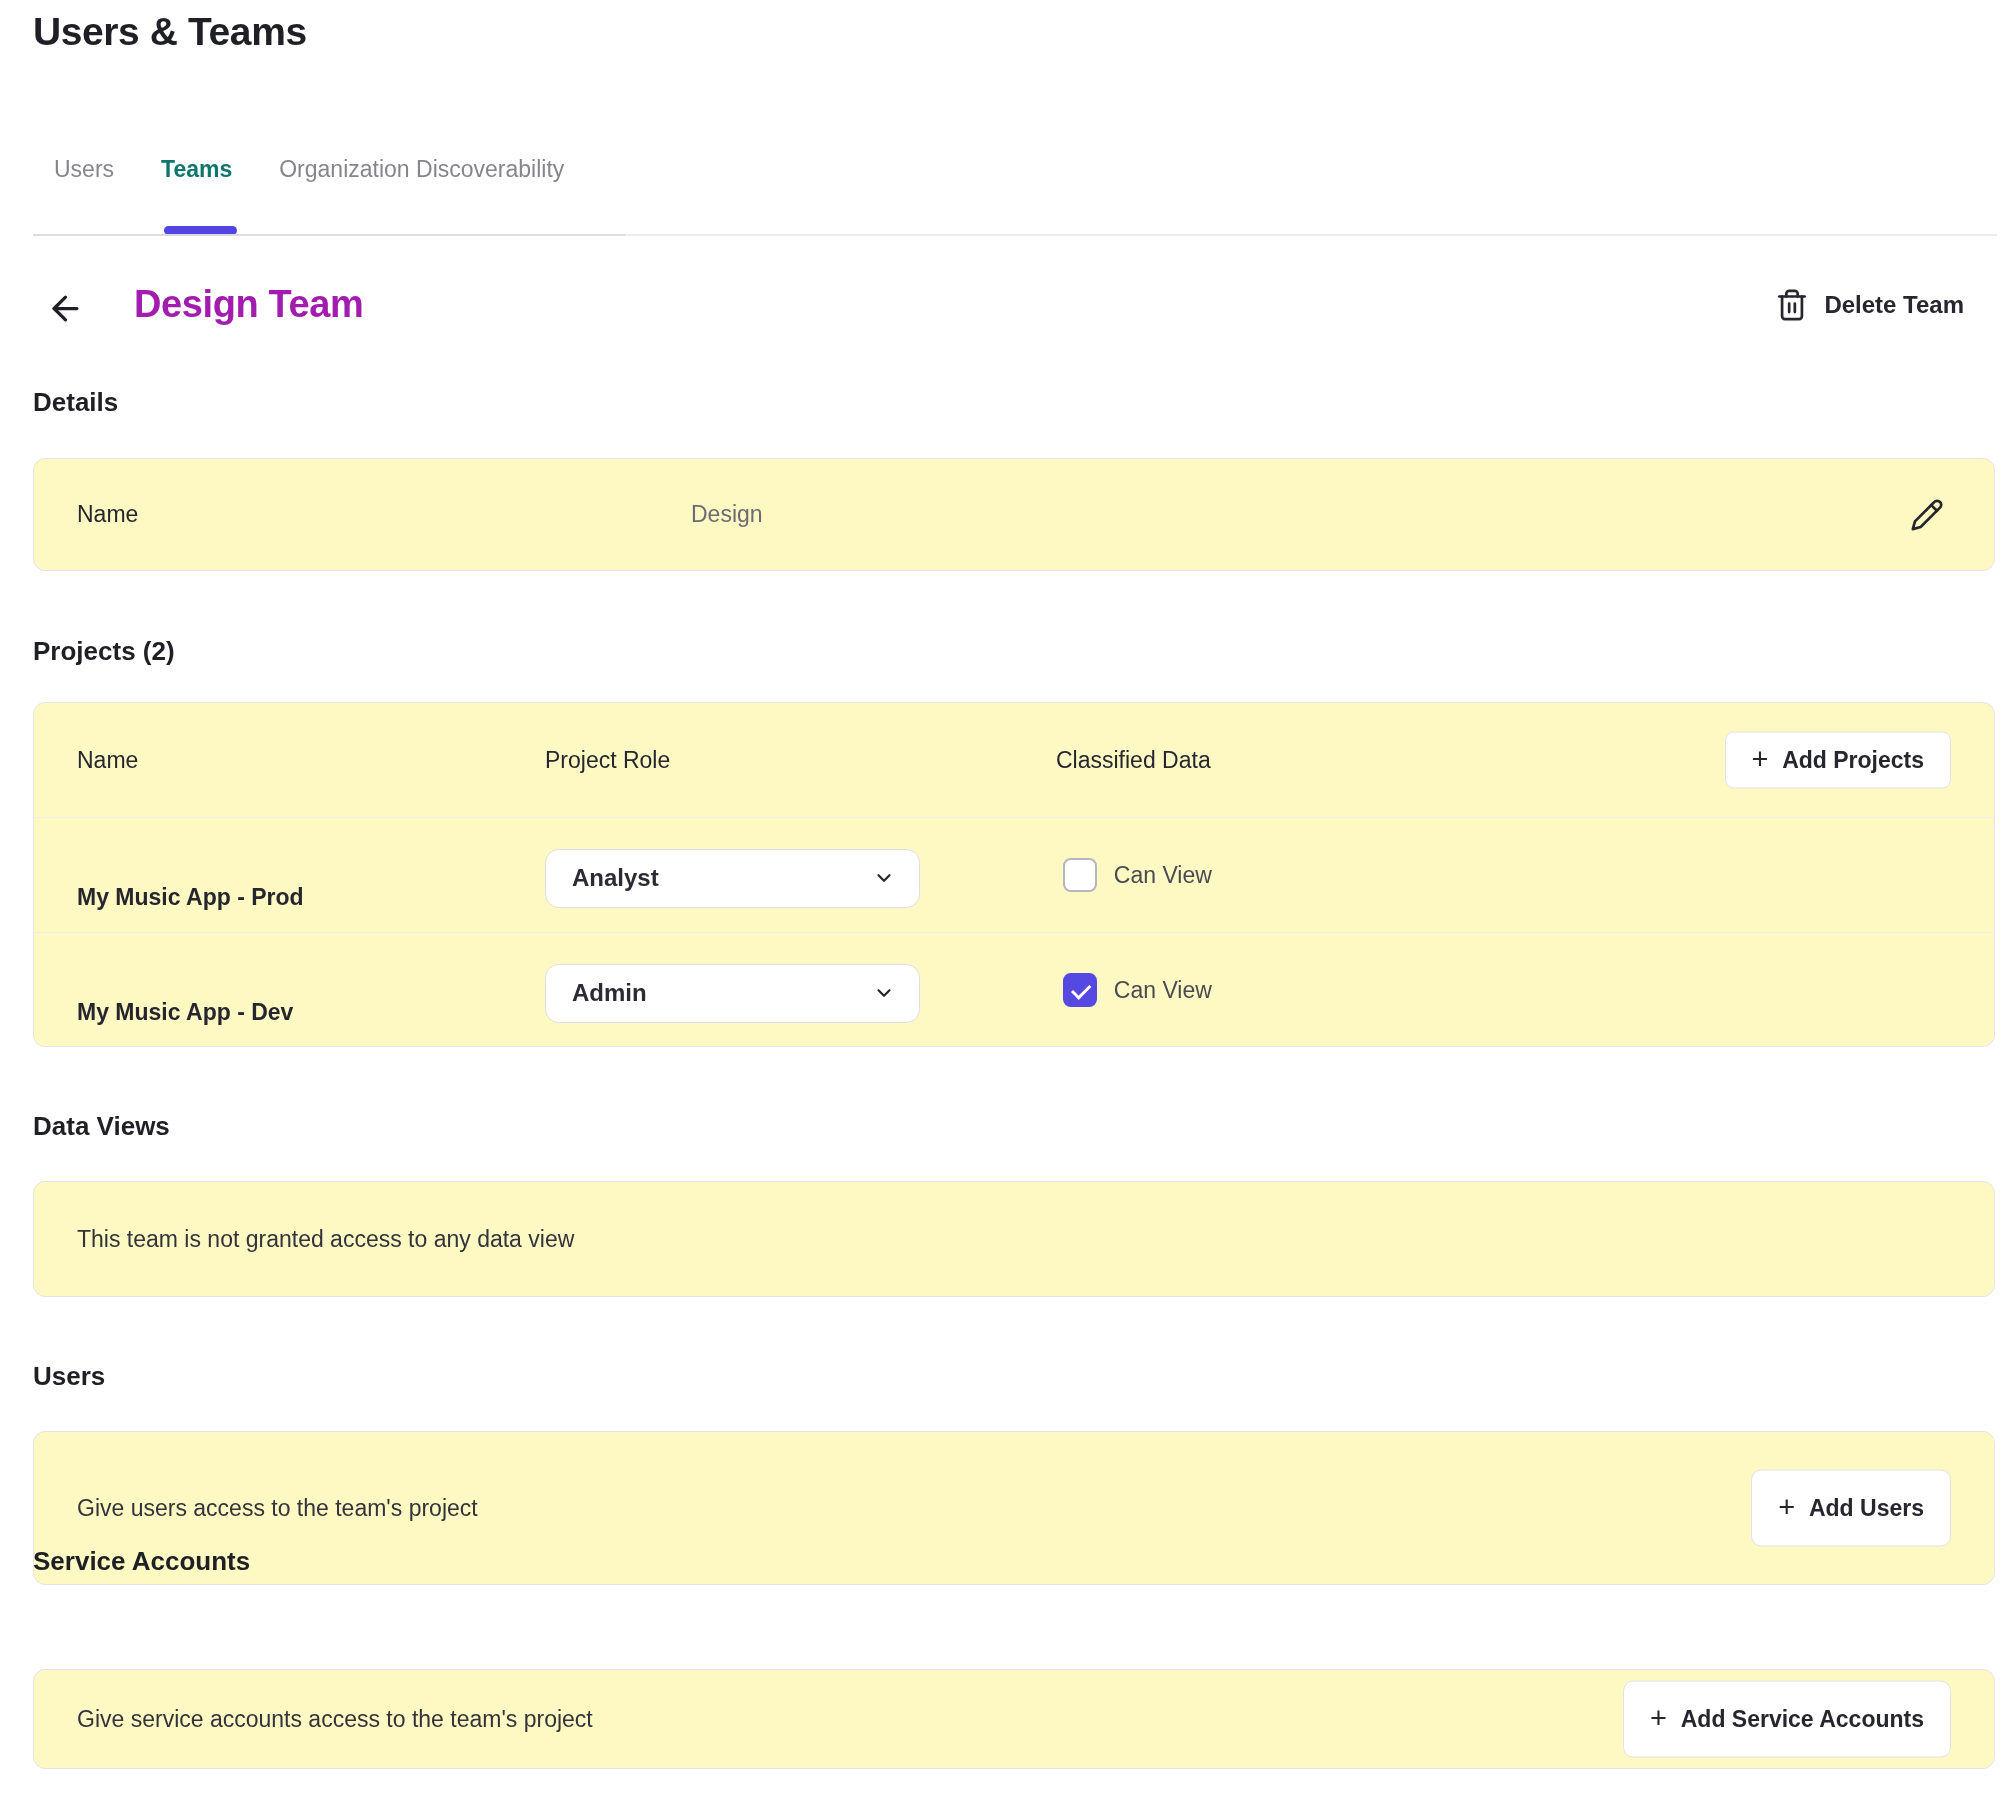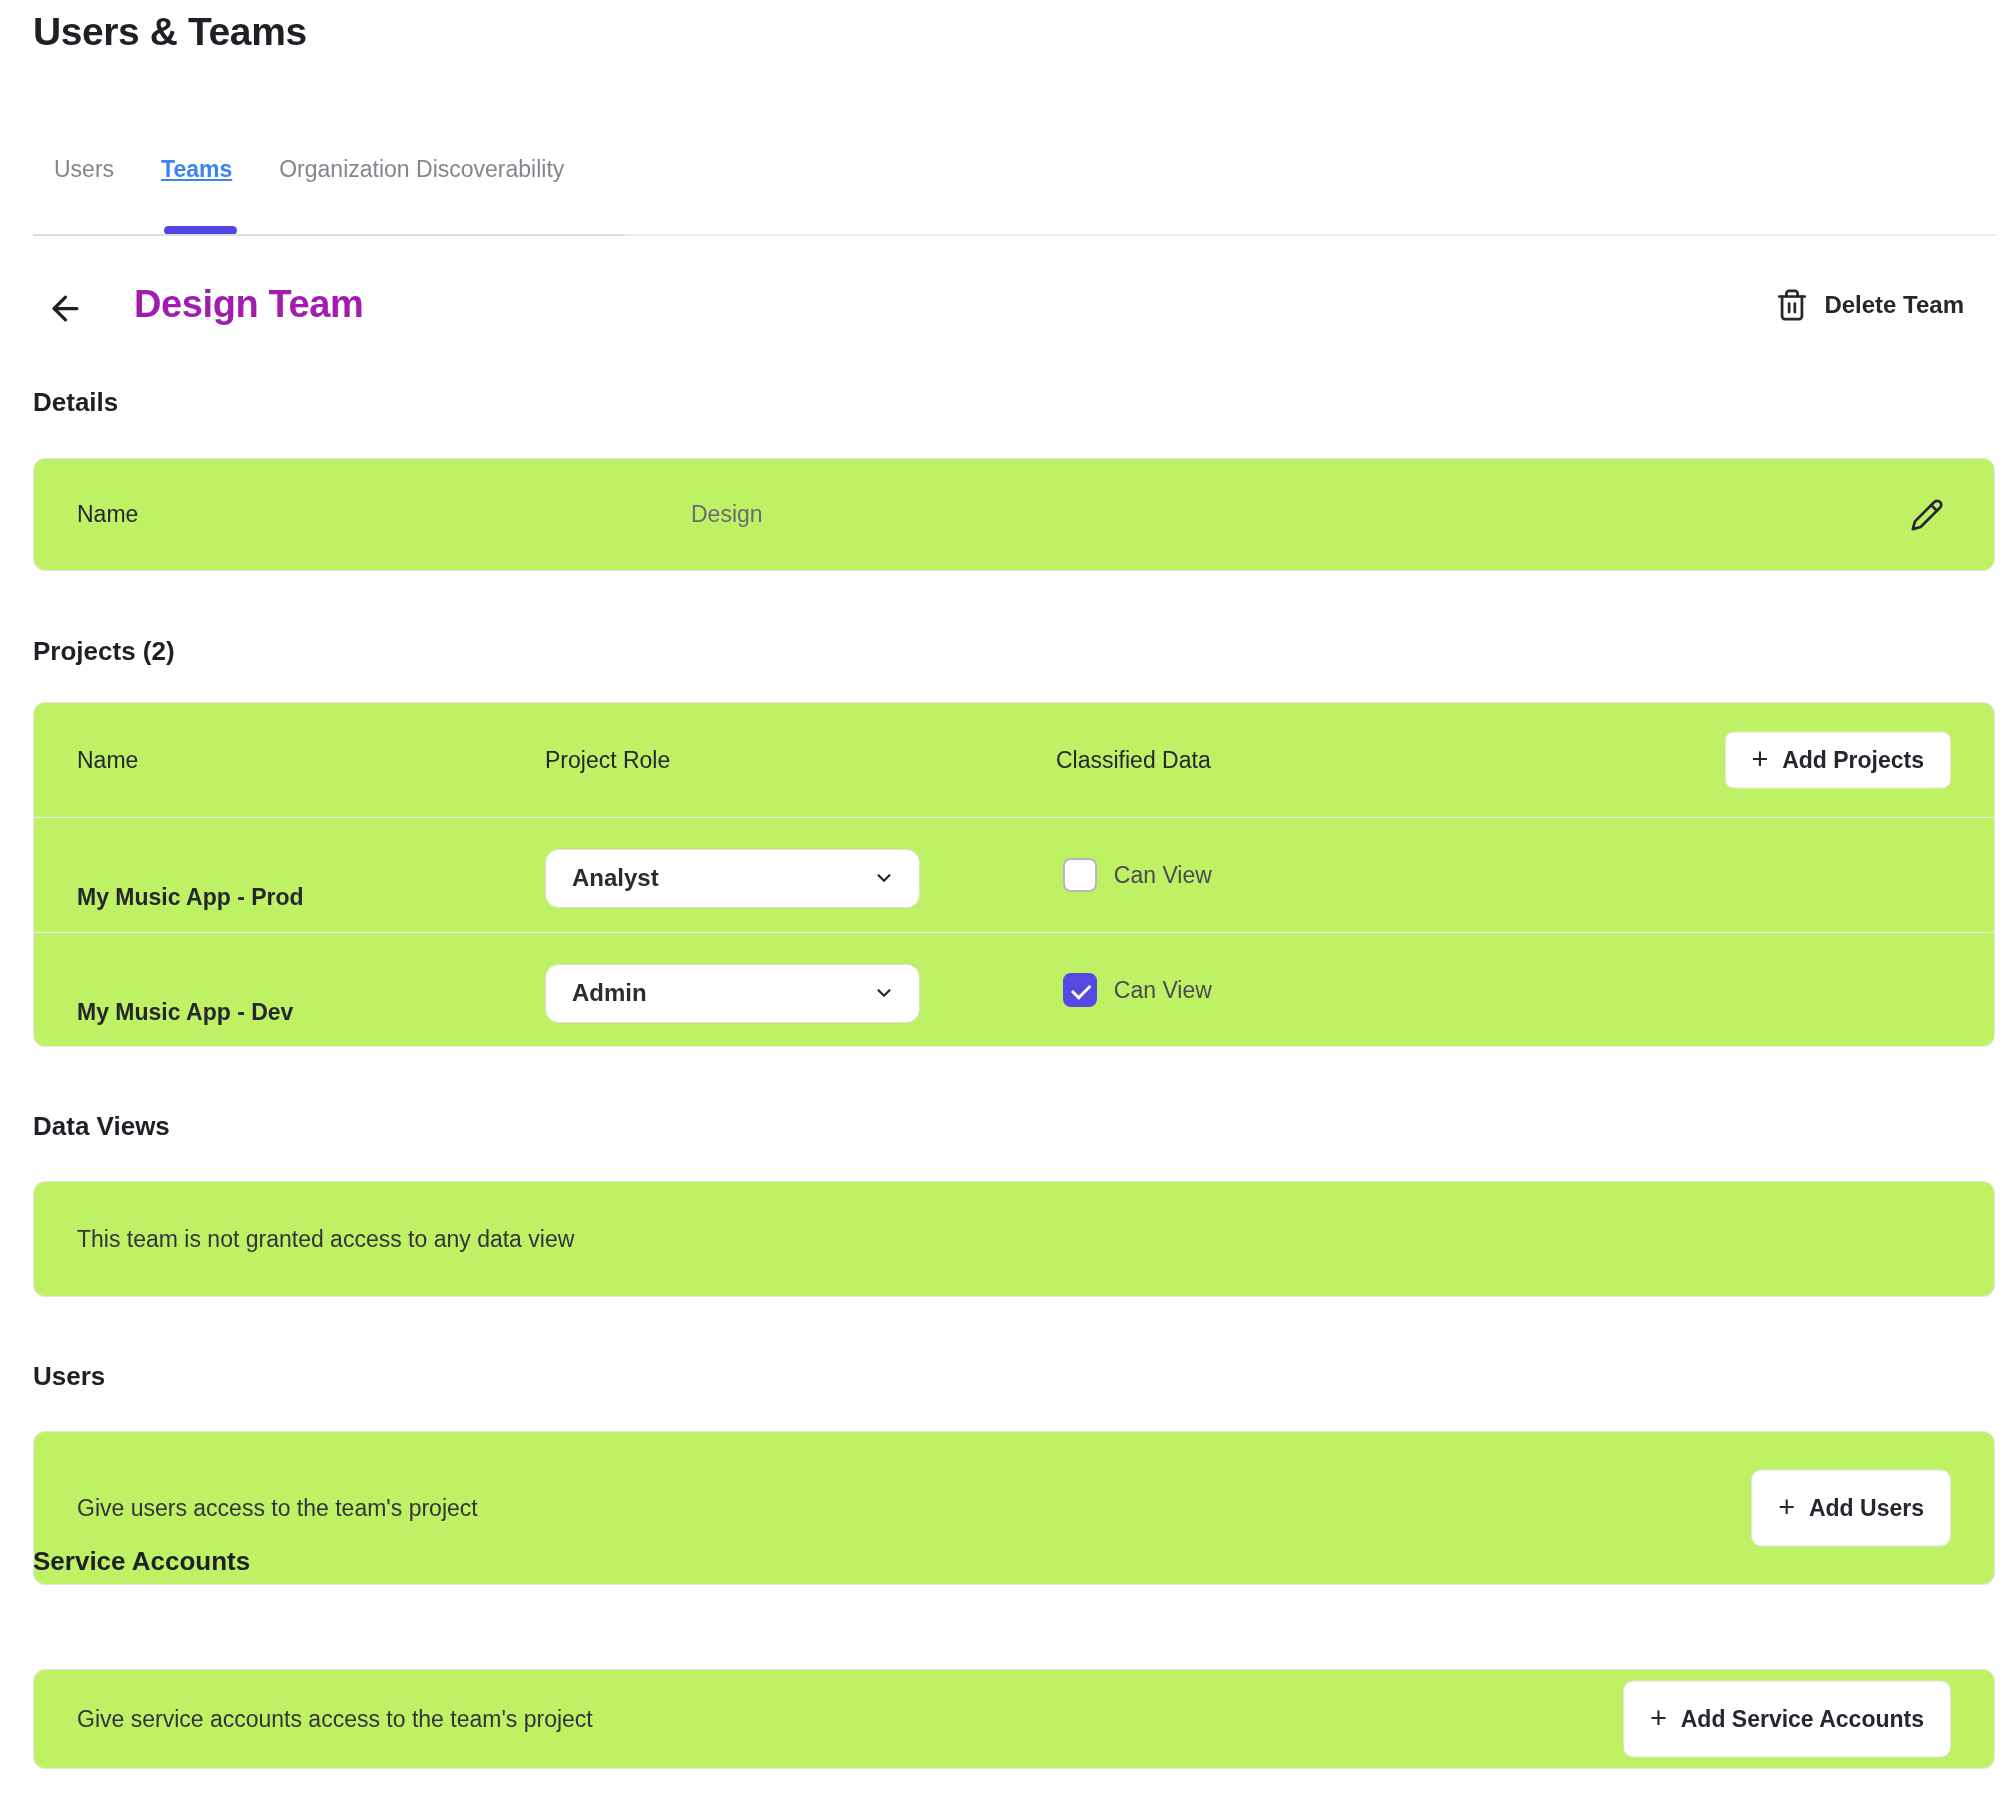--- a/index.html
+++ b/index.html
@@ -7,40 +7,40 @@
     font-family:"Liberation Sans", sans-serif; color:#26262e; overflow:hidden; }
   .abs { position:absolute; }
 
   
   .page-title { left:33px; top:10.3px; font-size:39px; font-weight:700;
     color:#1f1f26; letter-spacing:-0.4px; }
 
   
   .tabbar { left:54px; top:156px; display:flex; gap:47px; font-size:23px; }
   .tab { color:#85858e; cursor:pointer; white-space:nowrap; }
-  .tab.active { color:#3b82f6; font-weight:600;text-decoration:underline; }
+  .tab.active { color:#0f766e; font-weight:600; }
   .tab-underline { left:164px; top:226px; width:73px; height:9.4px;
     border-radius:5.1px; background:#5246e3; }
   .tabs-divider-light { left:33px; top:234px; width:1964px; height:1.7px; background:#ededef; }
   .tabs-divider-dark  { left:33px; top:234px; width:592px;  height:1.7px; background:#dcdcdf; }
 
   
   .back-btn { left:43px; top:286px; width:45px; height:45px; display:flex;
     align-items:center; justify-content:center; cursor:pointer; }
   .team-title { left:134px; top:283px; font-size:38px; font-weight:700;
     color:#a21caf; letter-spacing:-0.4px; }
   .delete-btn { top:288px; right:52px; display:flex; align-items:center; gap:15.4px;
     font-size:24px; font-weight:600; color:#26262e; cursor:pointer; }
 
   
   .section-h { font-size:26px; font-weight:700; color:#1f1f26; left:33px; }
 
   
   .card { left:33px; width:1962px; border:1.7px solid #e5e5e8; border-radius:12px;
-    background:#bef264; }
+    background:#fef9c3; }
 
   
   .details-card { top:458px; height:113px; display:flex; align-items:center;
     padding:0 43px; }
   .details-name-label { width:614px; font-size:23px; font-weight:500; color:#26262e; }
   .details-name-value { flex:1; font-size:23px; color:#6b6b73; }
   .edit-btn { width:48px; height:48px; display:flex; align-items:center;
     justify-content:center; cursor:pointer; }
 
   

